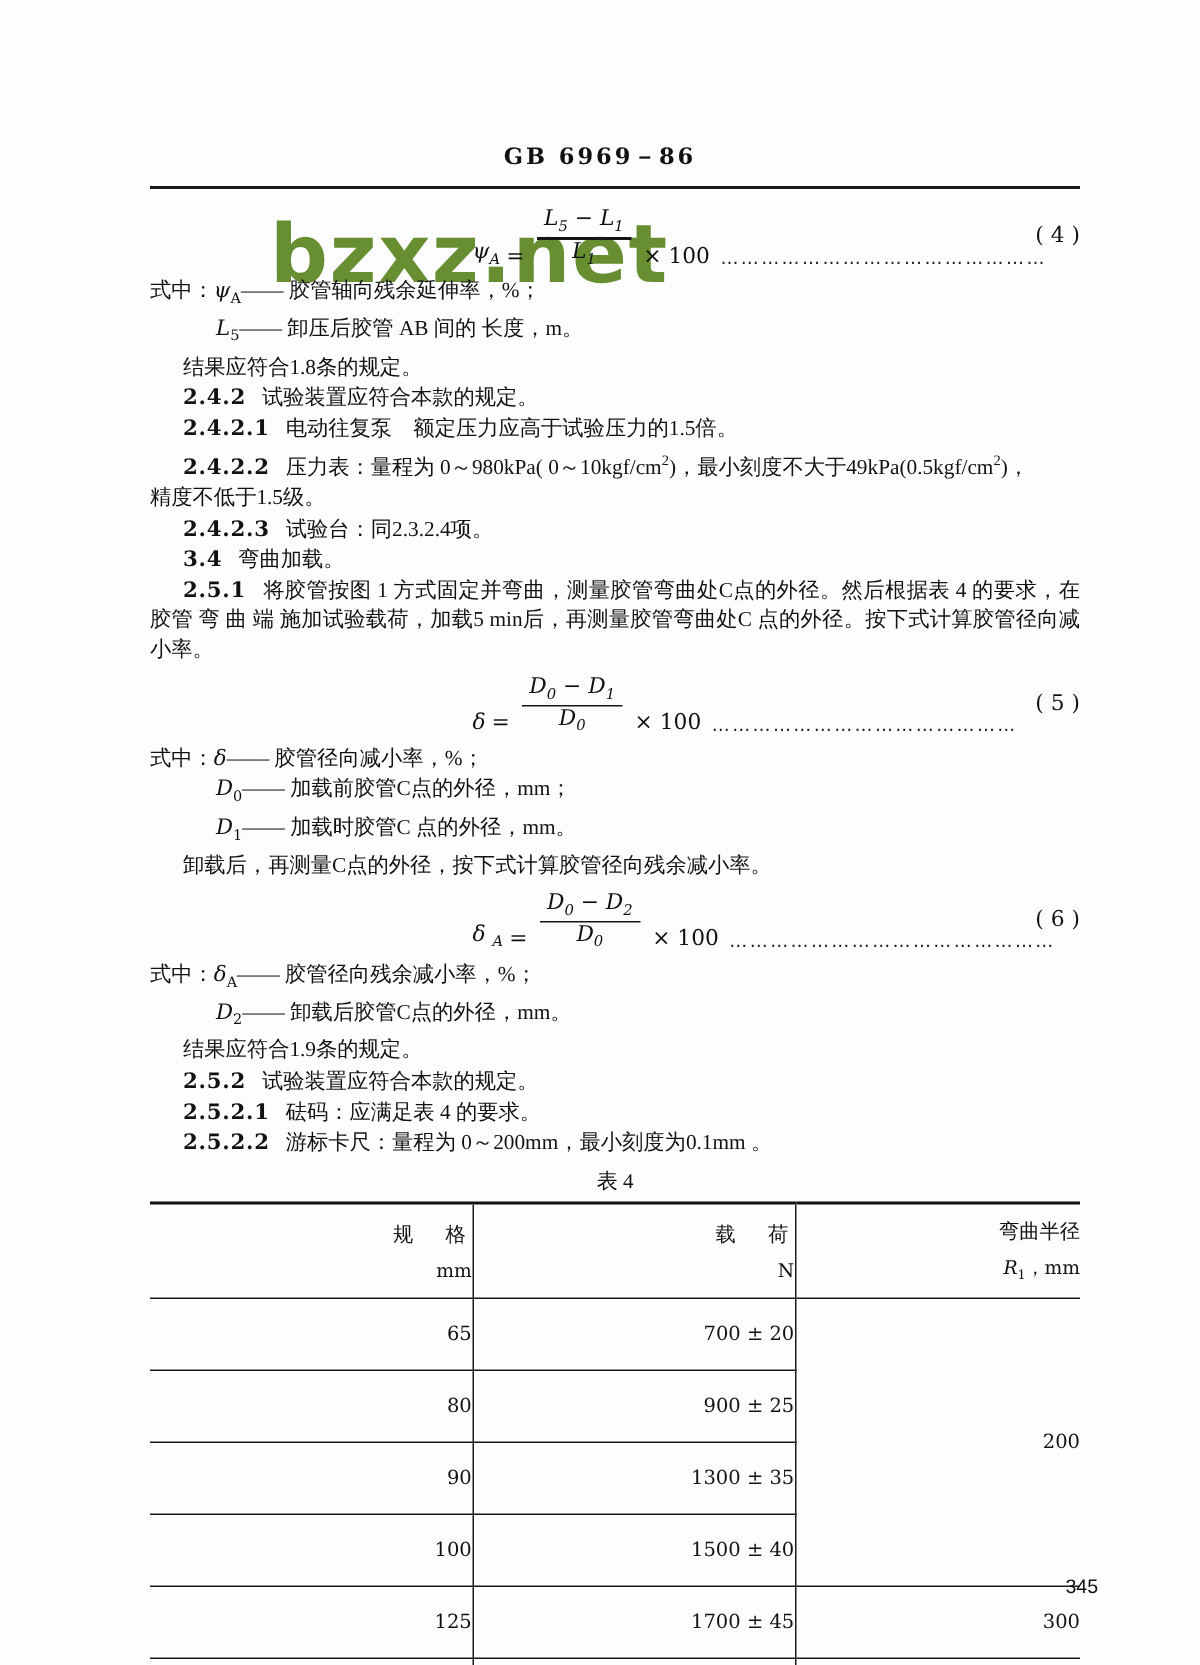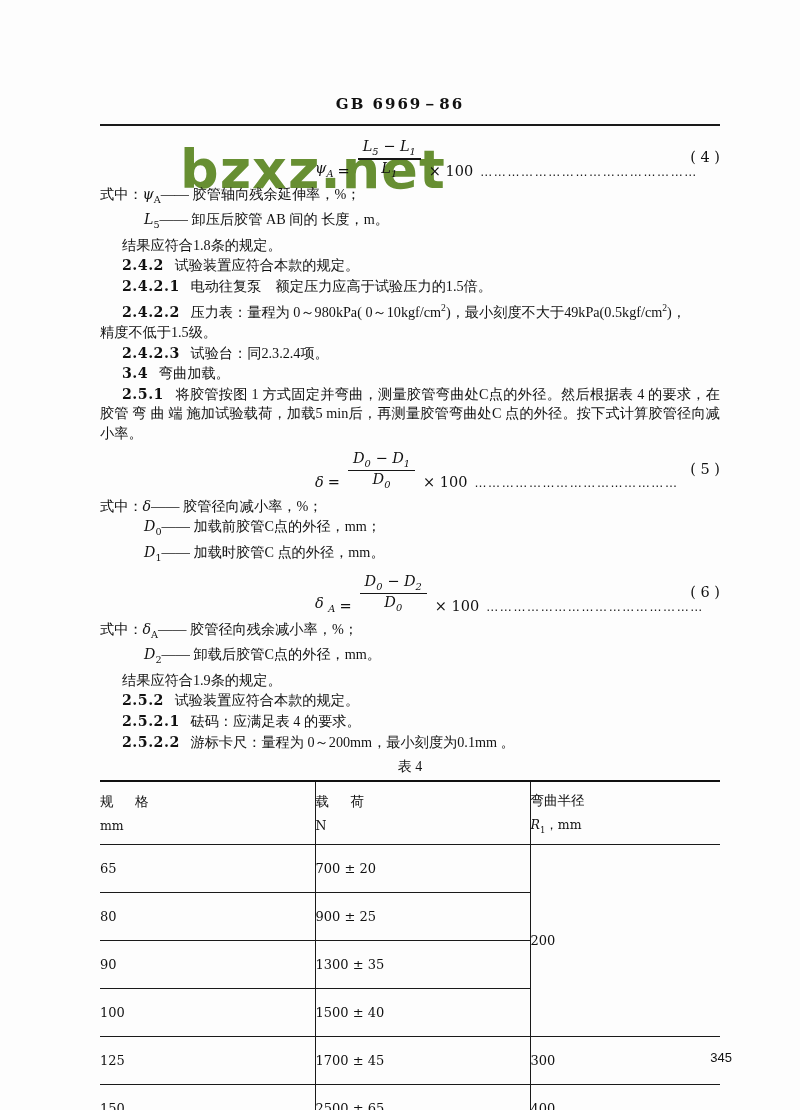--- a/index.html
+++ b/index.html
@@ -143,21 +143,21 @@
     text-align: center;
     font-size: 14px;
     margin: 6px 0 4px 0;
   }
   table.t4 {
     border-collapse: collapse;
     width: 620px;
     table-layout: fixed;
   }
   table.t4 td {
-    text-align: left;
+    text-align: right;
     font-size: 13px;
     font-family: "DejaVu Serif", serif;
     border-left: 1.1px solid #1a1a1a;
     border-right: 1.1px solid #1a1a1a;
     border-top: 1.1px solid #1a1a1a;
     border-bottom: 1.1px solid #1a1a1a;
     padding: 0;
     margin-top: 20px;
   }
   table.t4 tr.hdr td {
@@ -246,20 +246,21 @@
           </span>
           <span class="times">× 100</span>
           <span class="dots">………………………………………</span>
         </div>
         <span class="fnum">( 5 )</span>
       </div>
 
       <p class="line"><span>式中：</span><span class="it">δ</span><span>—— 胶管径向减小率，%；</span></p>
       <p class="line ind2"><span class="it">D</span><sub class="lat">0</sub><span>—— 加载前胶管C点的外径，mm；</span></p>
       <p class="line ind2"><span class="it">D</span><sub class="lat">1</sub><span>—— 加载时胶管C 点的外径，mm。</span></p>
+      <p class="line ind1">卸载后，再测量C点的外径，按下式计算胶管径向残余减小率。</p>
 
       <div class="formula">
         <div class="fwrap">
           <span class="lhs"><span>δ</span>&nbsp;<sub class="lat">A</sub></span>
           <span class="eq">=</span>
           <span class="frac">
             <span class="nume"><span class="it">D</span><sub>0</sub> <span>−</span> <span class="it">D</span><sub>2</sub></span>
             <span class="bar"></span>
             <span class="deno"><span class="it">D</span><sub>0</sub></span>
           </span>

